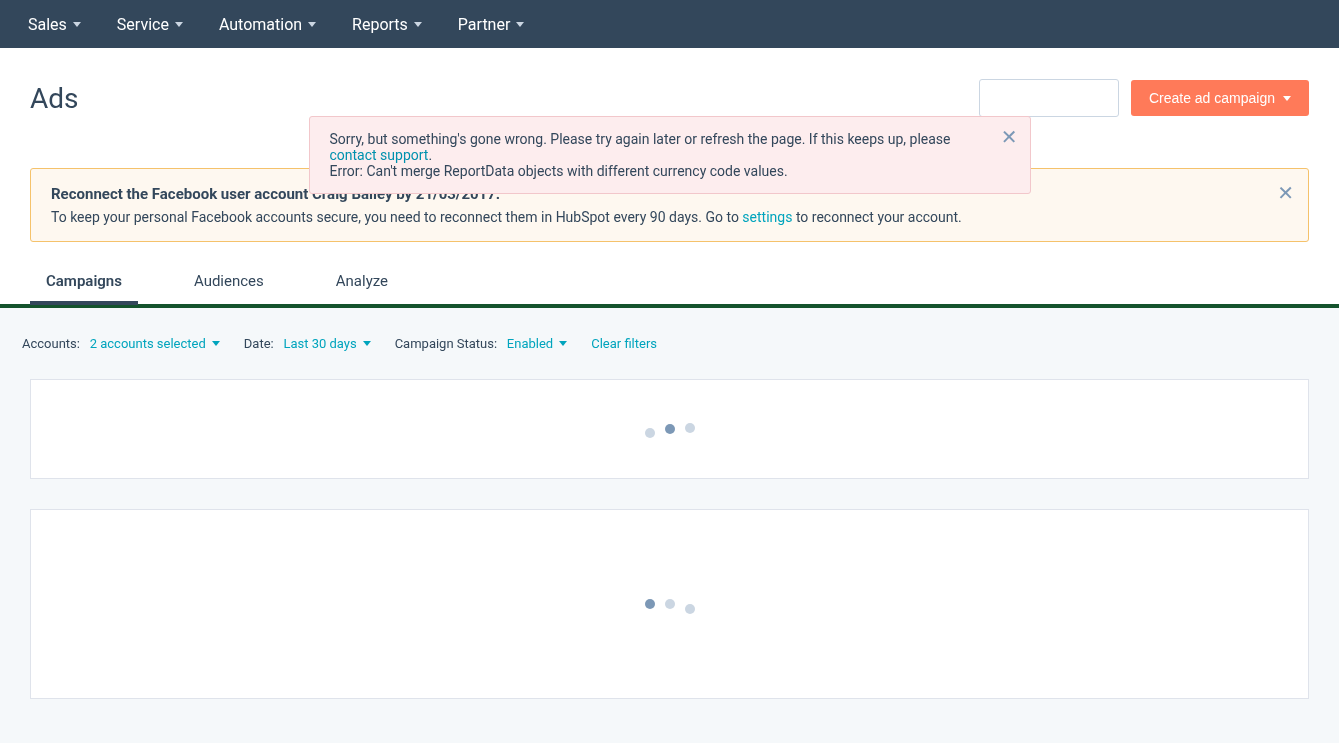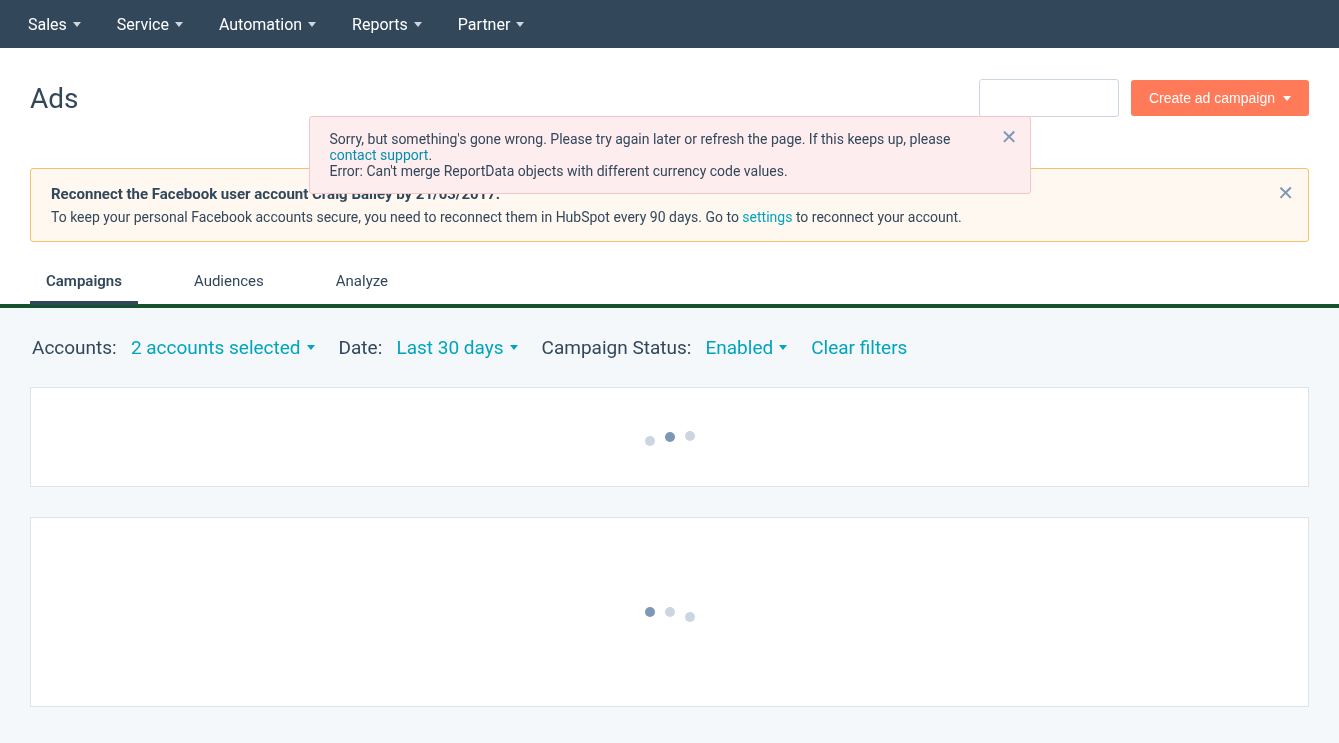--- a/index.html
+++ b/index.html
@@ -157,23 +157,23 @@
     left: 0; right: 0; bottom: -1px;
     height: 4px;
     background: #33475b;
   }
 
   
   .filters {
     display: flex;
     align-items: center;
     gap: 24px;
-    padding: 28px 32px;
+    padding: 28px 22px;
     background: #f5f8fa;
-    font-size: 19px;
+    font-size: 13px;
     color: #33475b;
   }
   .filter-label { color: #33475b; }
   .filter-value {
     color: #00a4bd;
     cursor: pointer;
     display: inline-flex;
     align-items: center;
     gap: 6px;
   }

